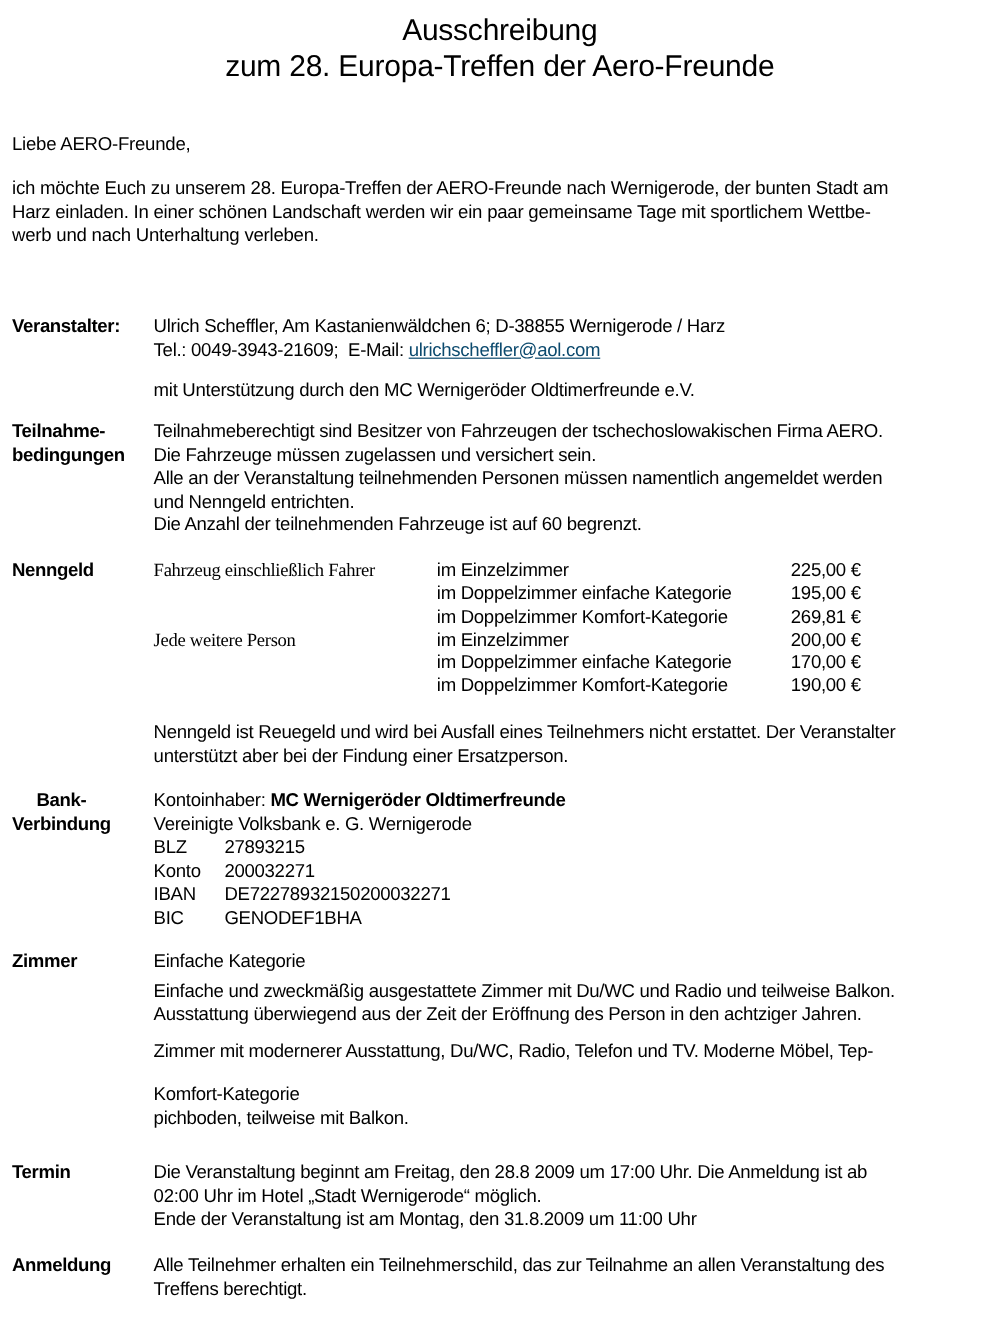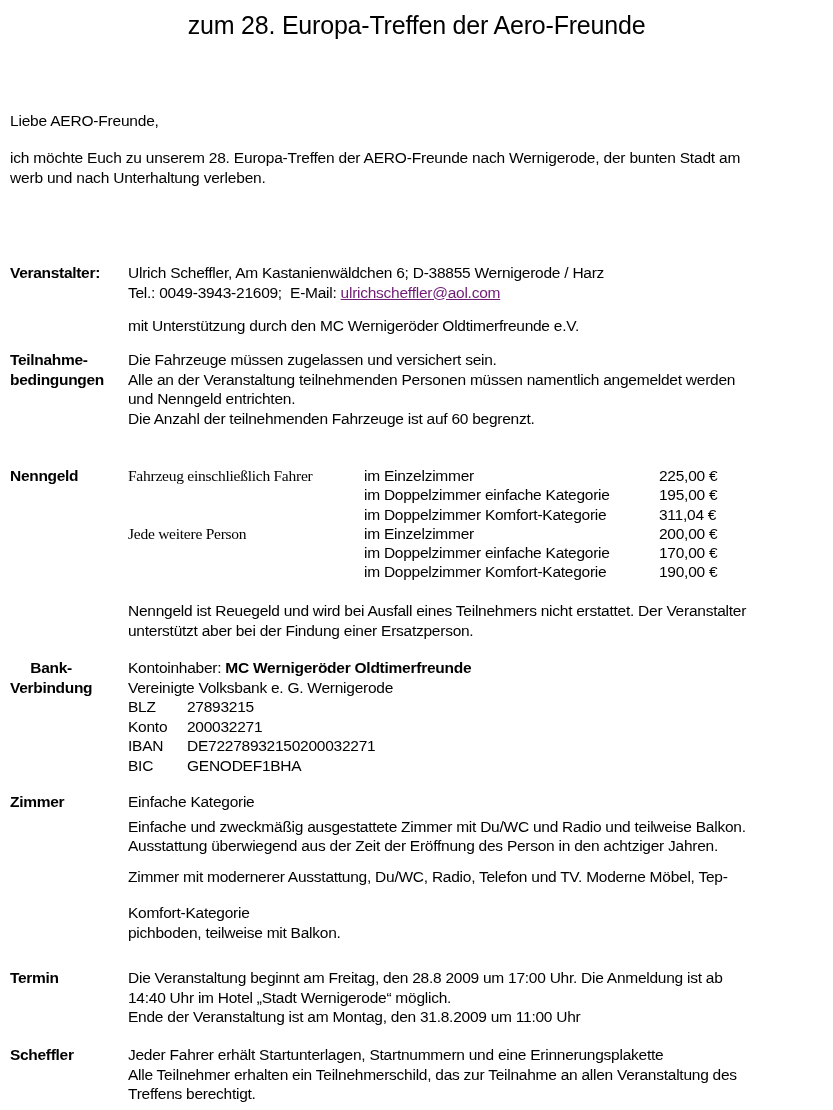--- a/index.html
+++ b/index.html
@@ -9,54 +9,57 @@
     color:#000; font-size:15.5px;
   }
   .title {
     position:absolute; left:0; width:833px; text-align:center;
     font-size:25px; line-height:30px; top:10px; letter-spacing:-0.2px;
   }
   .para { position:absolute; left:10px; width:818px; line-height:19.5px; letter-spacing:-0.2px; }
   .label { position:absolute; left:10px; font-weight:bold; line-height:19.5px; letter-spacing:-0.3px; }
   .body-col { position:absolute; left:128px; width:700px; line-height:19.5px; letter-spacing:-0.25px; }
   .line { display:block; white-space:nowrap; }
-  a.link { color:#701a75; text-decoration:underline; }
+  a.link { color:#0c4a6e; text-decoration:underline; }
   .fee-row { position:relative; height:19.3px; white-space:nowrap; }
   .fee-who { position:absolute; left:0;font-family:Liberation Serif, serif; }
   .fee-room { position:absolute; left:236px; }
   .fee-price { position:absolute; left:531px; }
   .bank-row { position:relative; height:19.5px; white-space:nowrap; }
   .bank-key { position:absolute; left:0; }
   .bank-val { position:absolute; left:59px; }
 </style>
 </head>
 <body>
 
 <div class="title">
+  <span class="line">Ausschreibung</span>
   <span class="line">zum 28. Europa-Treffen der Aero-Freunde</span>
 </div>
 
 <div class="para" style="top:111px;">Liebe AERO-Freunde,</div>
 <div class="para" style="top:148px;">
   <span class="line">ich möchte Euch zu unserem 28. Europa-Treffen der AERO-Freunde nach Wernigerode, der bunten Stadt am</span>
+  <span class="line">Harz einladen. In einer schönen Landschaft werden wir ein paar gemeinsame Tage mit sportlichem Wettbe-</span>
   <span class="line">werb und nach Unterhaltung verleben.</span>
 </div>
 
 <div class="label" style="top:263px;">Veranstalter:</div>
 <div class="body-col" style="top:263px;">
   <span class="line">Ulrich Scheffler, Am Kastanienwäldchen 6; D-38855 Wernigerode / Harz</span>
   <span class="line"><span style="white-space:pre;">Tel.: 0049-3943-21609;  E-Mail: </span><a class="link" href="#">ulrichscheffler@aol.com</a></span>
   <span class="line" style="margin-top:14px;">mit Unterstützung durch den MC Wernigeröder Oldtimerfreunde e.V.</span>
 </div>
 
 <div class="label" style="top:350px;">
   <span class="line">Teilnahme-</span>
   <span class="line">bedingungen</span>
 </div>
 <div class="body-col" style="top:350px;">
+  <span class="line">Teilnahmeberechtigt sind Besitzer von Fahrzeugen der tschechoslowakischen Firma AERO.</span>
   <span class="line">Die Fahrzeuge müssen zugelassen und versichert sein.</span>
   <span class="line">Alle an der Veranstaltung teilnehmenden Personen müssen namentlich angemeldet werden</span>
   <span class="line">und Nenngeld entrichten.</span>
   <span class="line">Die Anzahl der teilnehmenden Fahrzeuge ist auf 60 begrenzt.</span>
 </div>
 
 <div class="label" style="top:466px;">Nenngeld</div>
 <div class="body-col" style="top:466px;">
   <div class="fee-row">
     <span class="fee-who">Fahrzeug einschließlich Fahrer</span>
@@ -64,21 +67,21 @@
     <span class="fee-price">225,00 €</span>
   </div>
   <div class="fee-row">
     <span class="fee-who"></span>
     <span class="fee-room">im Doppelzimmer einfache Kategorie</span>
     <span class="fee-price">195,00 €</span>
   </div>
   <div class="fee-row">
     <span class="fee-who"></span>
     <span class="fee-room">im Doppelzimmer Komfort-Kategorie</span>
-    <span class="fee-price">311,04 €</span>
+    <span class="fee-price">269,81 €</span>
   </div>
   <div class="fee-row">
     <span class="fee-who">Jede weitere Person</span>
     <span class="fee-room">im Einzelzimmer</span>
     <span class="fee-price">200,00 €</span>
   </div>
   <div class="fee-row">
     <span class="fee-who"></span>
     <span class="fee-room">im Doppelzimmer einfache Kategorie</span>
     <span class="fee-price">170,00 €</span>
@@ -125,22 +128,21 @@
   <span class="line" style="margin-top:5px;">Einfache und zweckmäßig ausgestattete Zimmer mit Du/WC und Radio und teilweise Balkon.</span>
   <span class="line">Ausstattung überwiegend aus der Zeit der Eröffnung des Person in den achtziger Jahren.</span>
   <span class="line" style="margin-top:11px;">Zimmer mit modernerer Ausstattung, Du/WC, Radio, Telefon und TV. Moderne Möbel, Tep-</span>
   <span class="line" style="margin-top:17px;">Komfort-Kategorie</span>
   <span class="line">pichboden, teilweise mit Balkon.</span>
 </div>
 
 <div class="label" style="top:968px;">Termin</div>
 <div class="body-col" style="top:968px;">
   <span class="line">Die Veranstaltung beginnt am Freitag, den 28.8 2009 um 17:00 Uhr. Die Anmeldung ist ab</span>
-  <span class="line">14:40 Uhr im Hotel „Stadt Wernigerode“ möglich.</span>
+  <span class="line">02:00 Uhr im Hotel „Stadt Wernigerode“ möglich.</span>
   <span class="line">Ende der Veranstaltung ist am Montag, den 31.8.2009 um 11:00 Uhr</span>
 </div>
 
-<div class="label" style="top:1045px;">Scheffler</div>
+<div class="label" style="top:1045px;">Anmeldung</div>
 <div class="body-col" style="top:1045px;">
-  <span class="line">Jeder Fahrer erhält Startunterlagen, Startnummern und eine Erinnerungsplakette</span>
   <span class="line">Alle Teilnehmer erhalten ein Teilnehmerschild, das zur Teilnahme an allen Veranstaltung des</span>
   <span class="line">Treffens berechtigt.</span>
 </div>
 
 </body></html>

